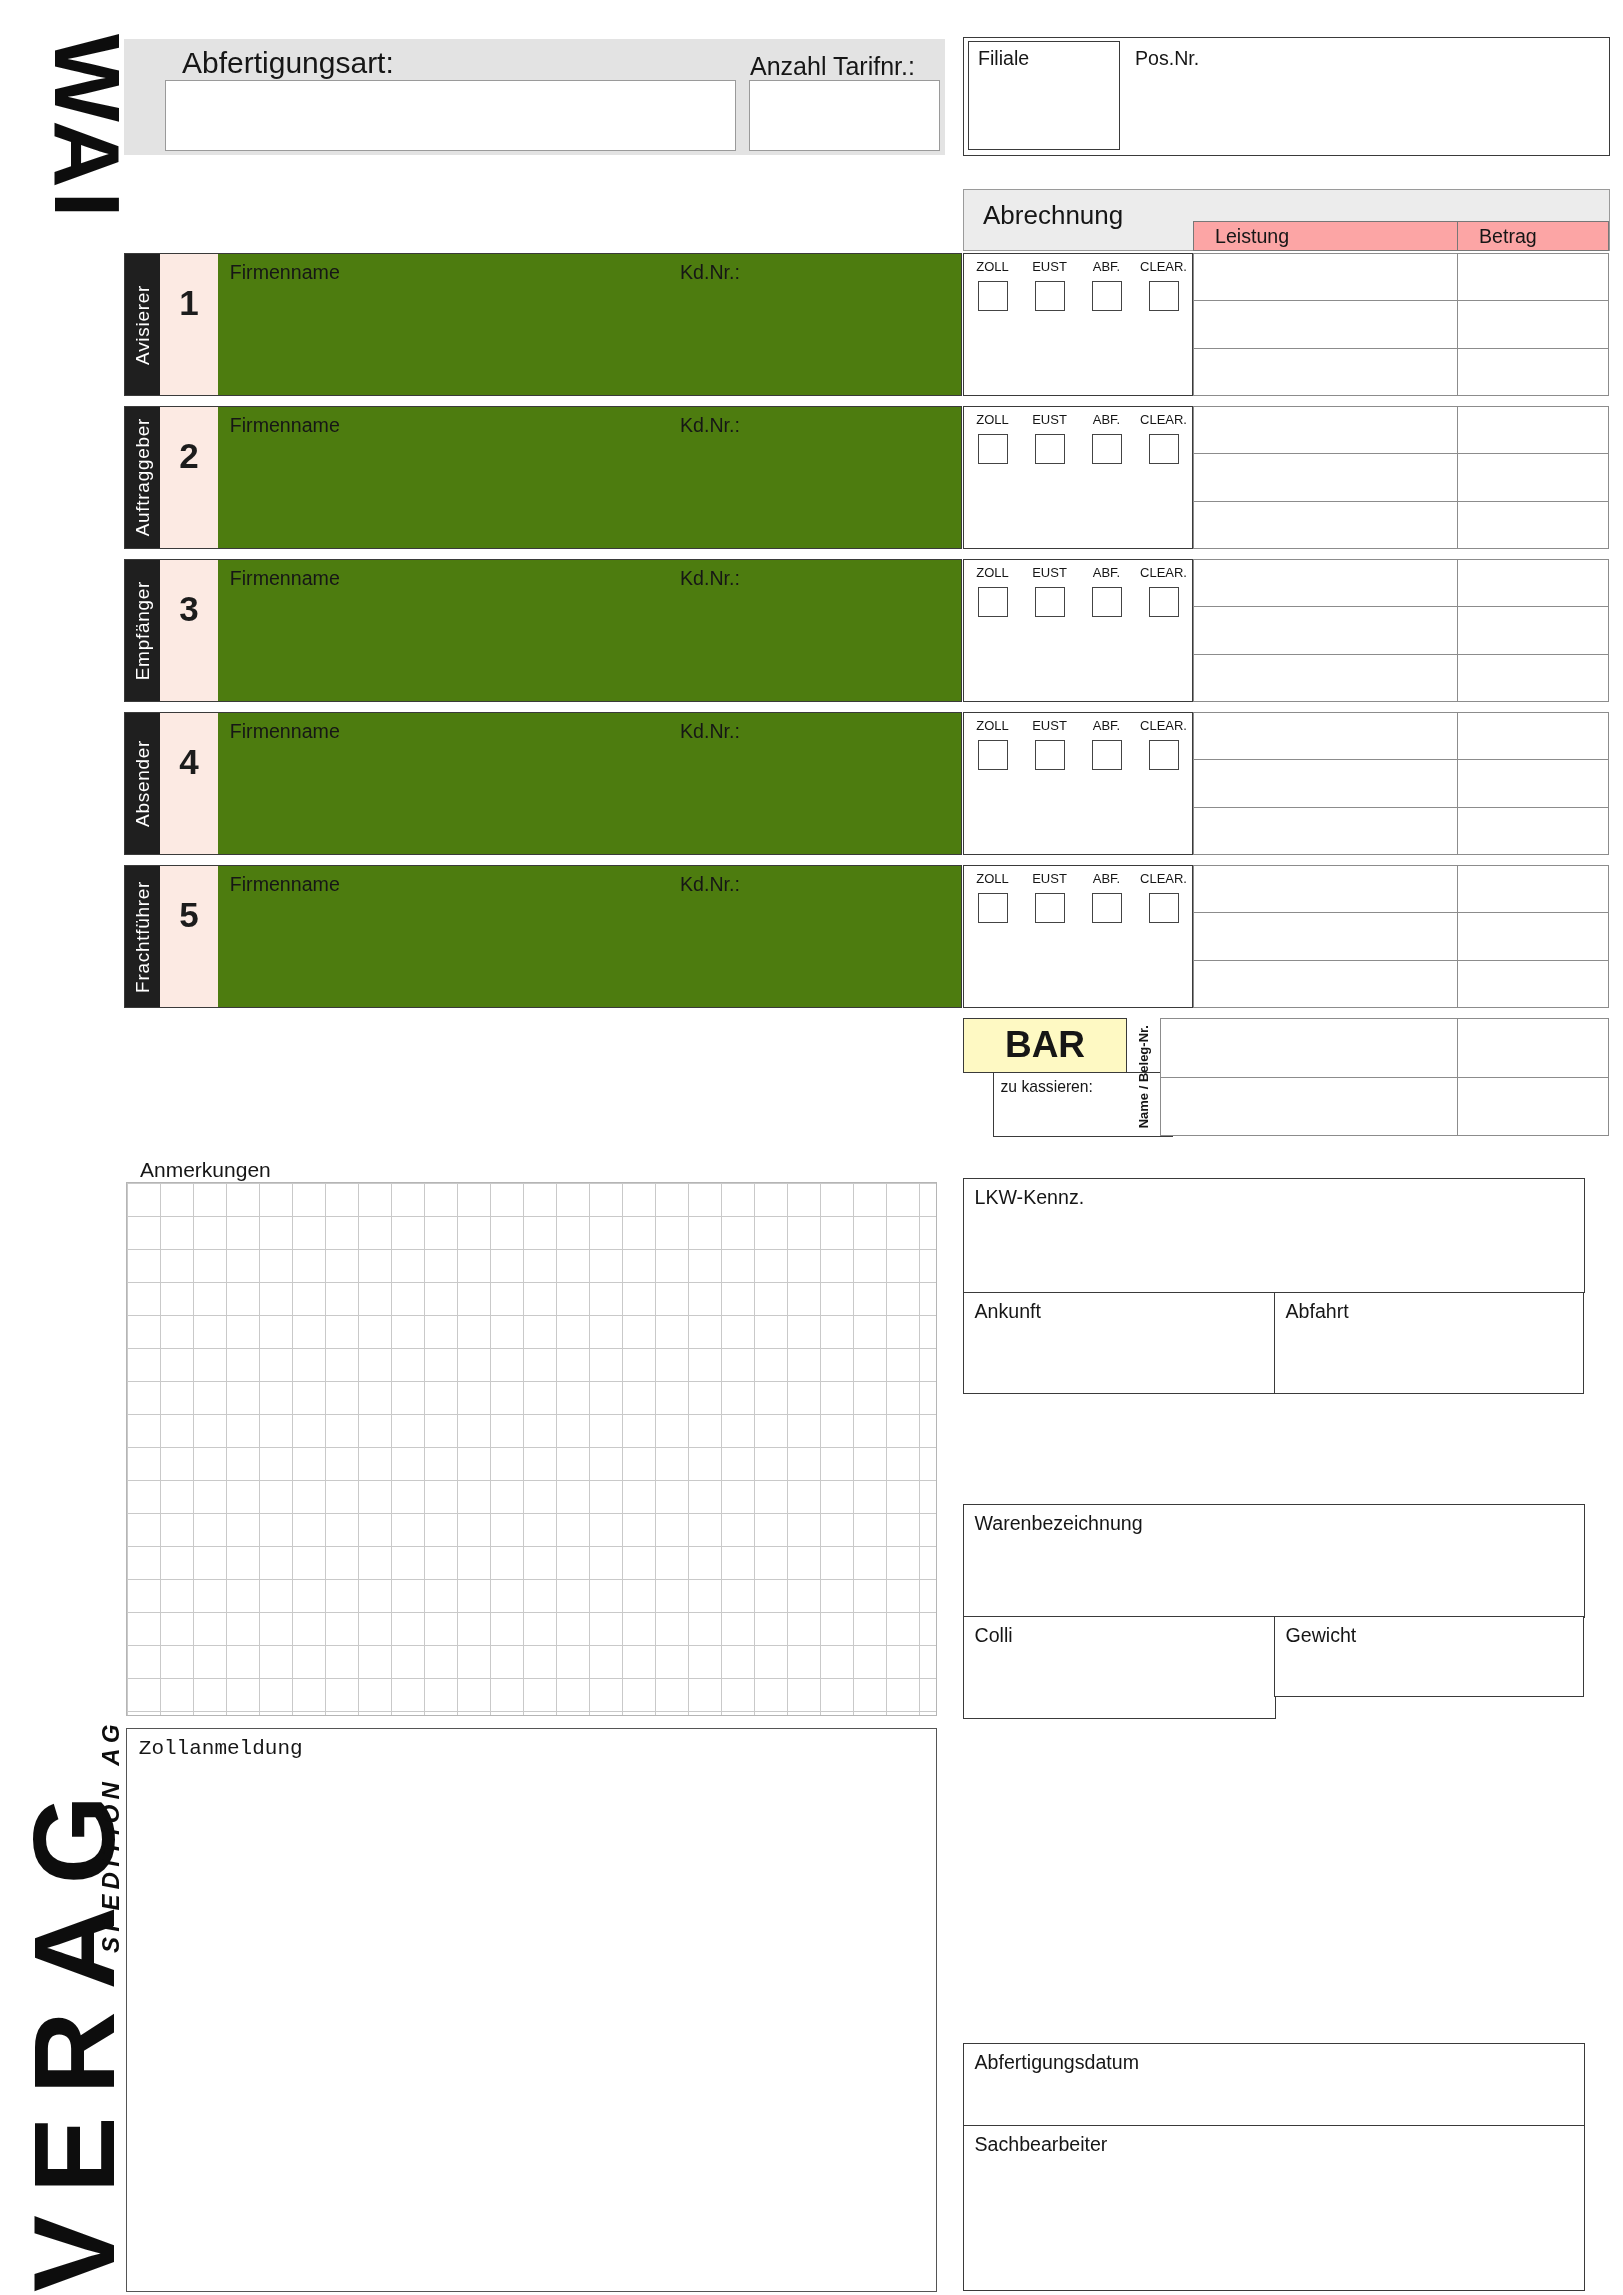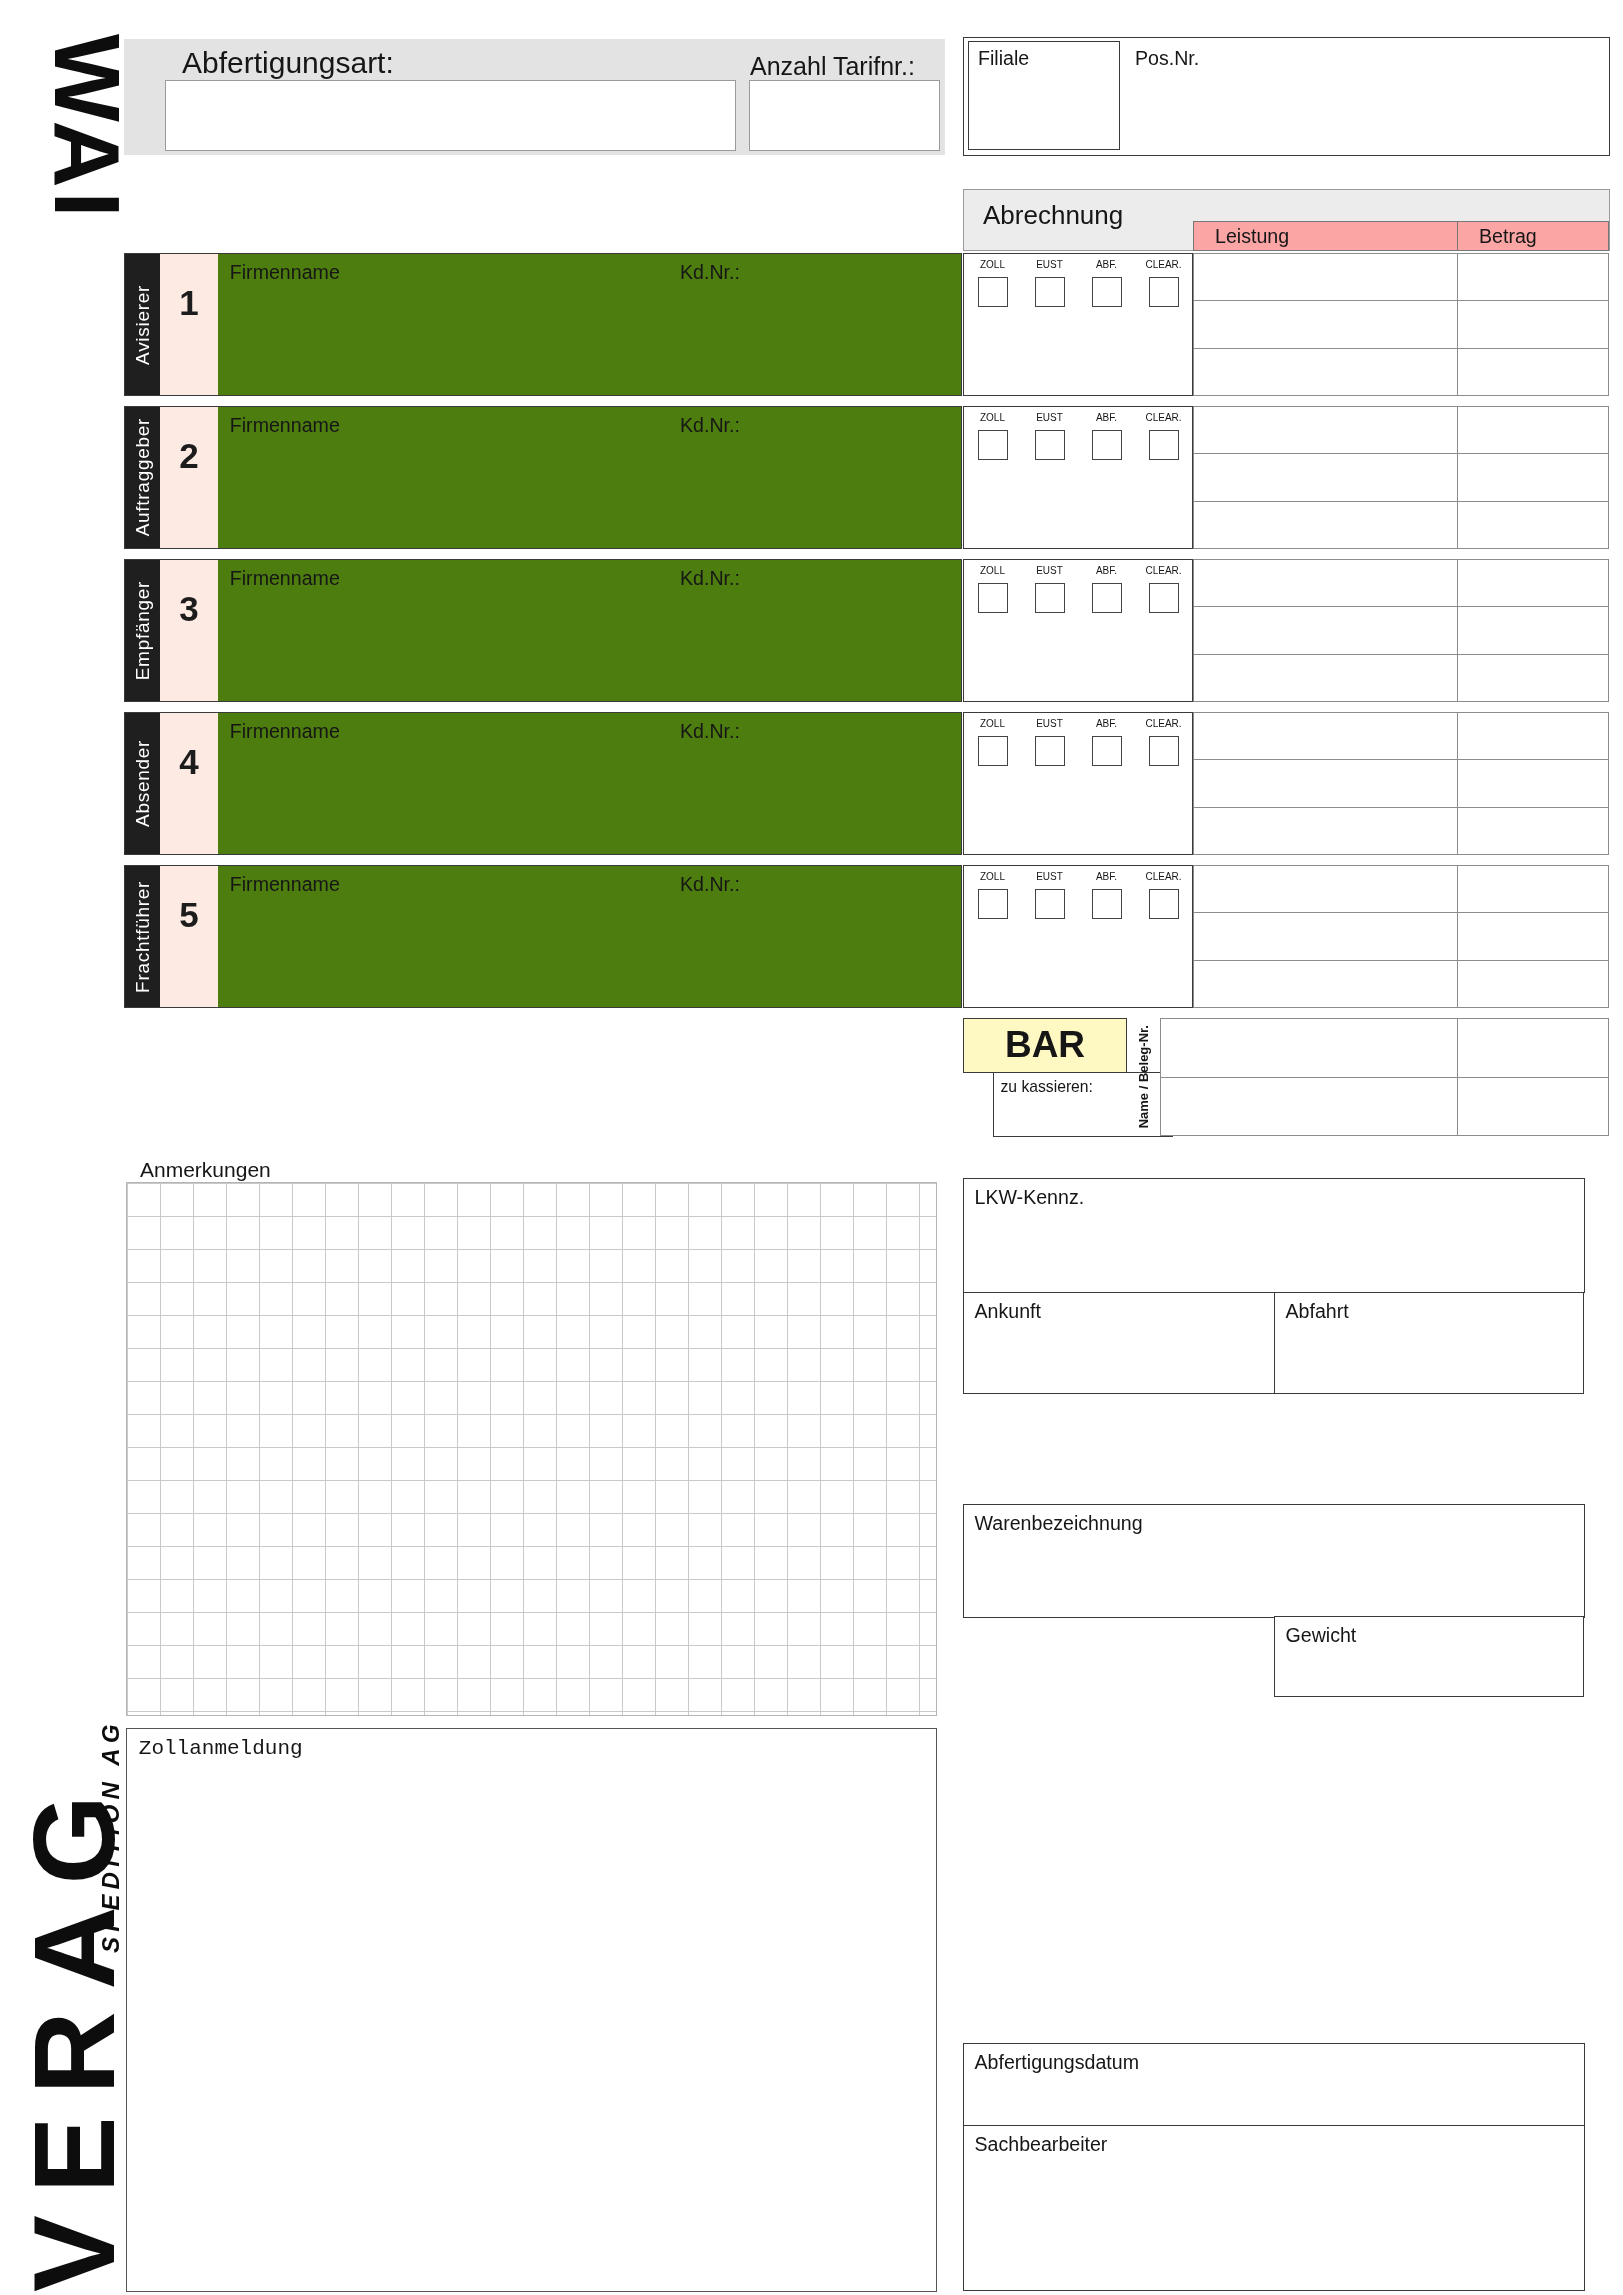--- a/index.html
+++ b/index.html
@@ -46,21 +46,21 @@
   .role span { margin:auto; color:#ffffff; font-size:19px; letter-spacing:0.7px; }
   .numcol { width:58px; background:#fceae3; text-align:center; }
   .numcol span { display:block; margin-top:29px; font-size:35px; font-weight:bold; color:#1c1c1c; }
   .pmain { flex:1; position:relative; background:#4d7c0f; }
   .flabel { position:absolute; left:11.8px; top:6.5px; font-size:19.6px; }
   .klabel { position:absolute; left:462px; top:6.5px; font-size:19.6px; }
 
   .cbblock { left:963px; width:230px; height:143px; border:1.3px solid #3a3a3a; background:#fff;
              display:flex; padding-top:5.2px; }
   .cbcol { flex:1; display:flex; flex-direction:column; align-items:center; }
-  .cbcol .cblabel { font-size:10px; }
+  .cbcol .cblabel { font-size:13px; }
   .cbbox { width:30px; height:30px; border:1.3px solid #444; margin-top:6.5px; background:#fff; }
 
   .ruled { left:1193px; width:416px; height:143px; border:0.7px solid #8c8c8c; display:flex;
            flex-direction:column; background:#fff; }
   .rrow { flex:1; display:flex; border-bottom:0.7px solid #8c8c8c; }
   .rrow:last-child { border-bottom:none; }
   .rcell-l { width:264px; border-right:0.7px solid #8c8c8c; }
   .rcell-b { flex:1; }
 
   
@@ -374,20 +374,23 @@
   <div class="abs fieldbox ankunft">
     <span class="blabel">Ankunft</span>
   </div>
   <div class="abs fieldbox abfahrt">
     <span class="blabel">Abfahrt</span>
   </div>
 
   <div class="abs fieldbox waren">
     <span class="blabel">Warenbezeichnung</span>
   </div>
+  <div class="abs fieldbox colli">
+    <span class="blabel">Colli</span>
+  </div>
   <div class="abs fieldbox gewicht">
     <span class="blabel">Gewicht</span>
   </div>
 
   <div class="abs zoll-box">
     <span>Zollanmeldung</span>
   </div>
 
   <div class="abs fieldbox abfdatum">
     <span class="blabel">Abfertigungsdatum</span>

